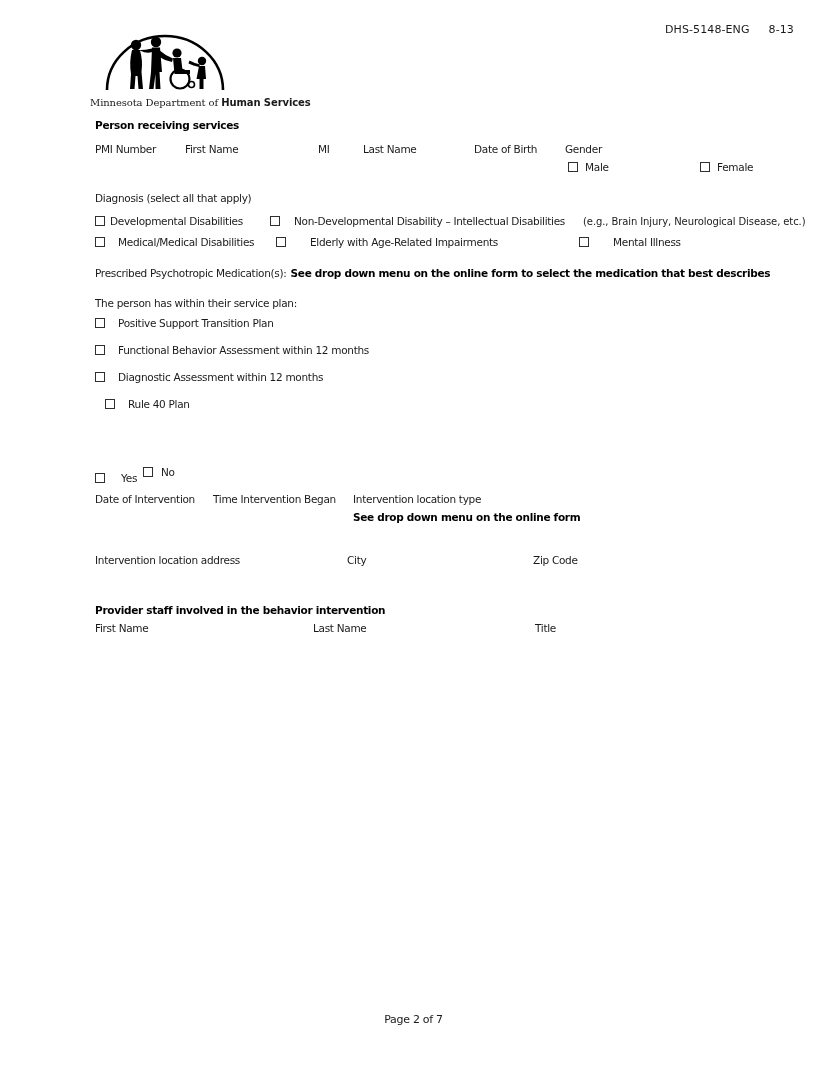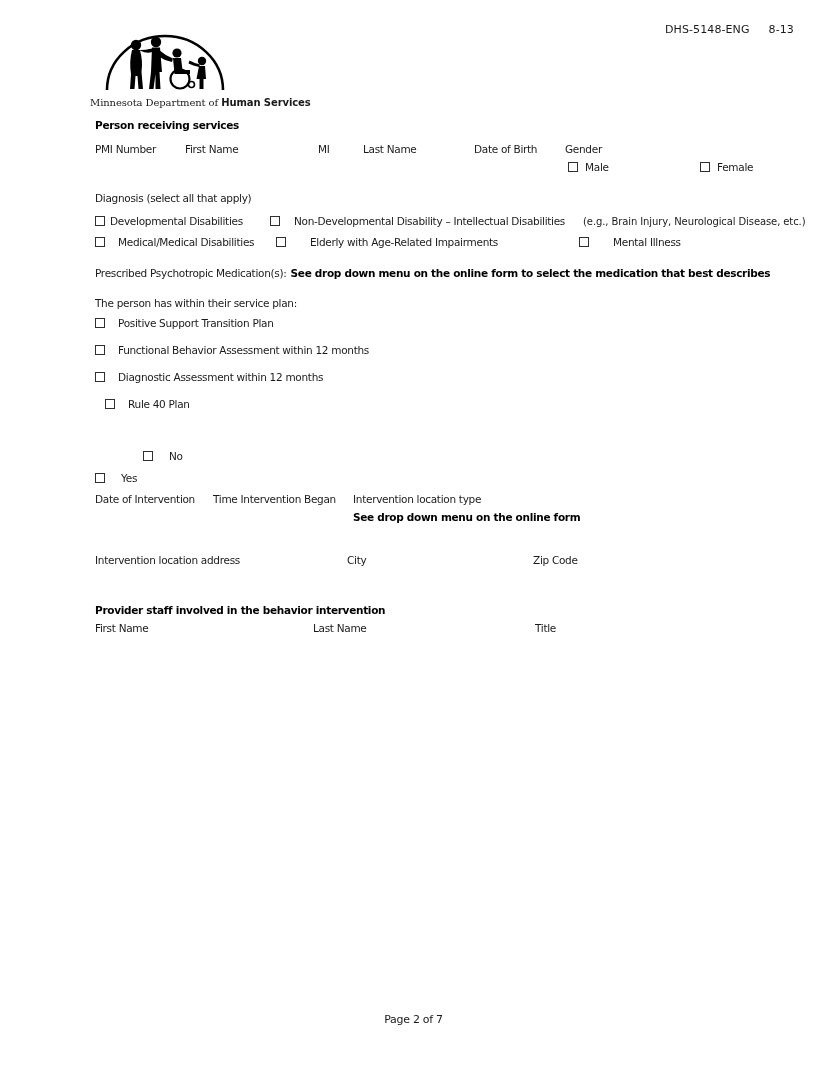--- a/index.html
+++ b/index.html
@@ -126,21 +126,21 @@
   </div>
   <div class="abs cbitem" style="left:105px; top:398px; gap:13px;">
     <span class="cb"></span>
     <span class="lbl">Rule 40 Plan</span>
   </div>
 
   <div class="abs cbitem" style="left:95px; top:452px; gap:16px;margin-top:20px;">
     <span class="cb"></span>
     <span class="lbl">Yes</span>
   </div>
-  <div class="abs cbitem" style="left:143px; top:450px; gap:16px;">
+  <div class="abs cbitem" style="left:143px; top:466px; gap:8px;">
     <span class="cb"></span>
     <span class="lbl">No</span>
   </div>
 
   <div class="abs" style="left:95px;  top:493px;">Date of Intervention</div>
   <div class="abs" style="left:213px; top:493px;">Time Intervention Began</div>
   <div class="abs" style="left:353px; top:493px;">Intervention location type</div>
   <div class="abs b" style="left:353px; top:511px;">See drop down menu on the online form</div>
 
   <div class="abs" style="left:95px;  top:554px;">Intervention location address</div>

